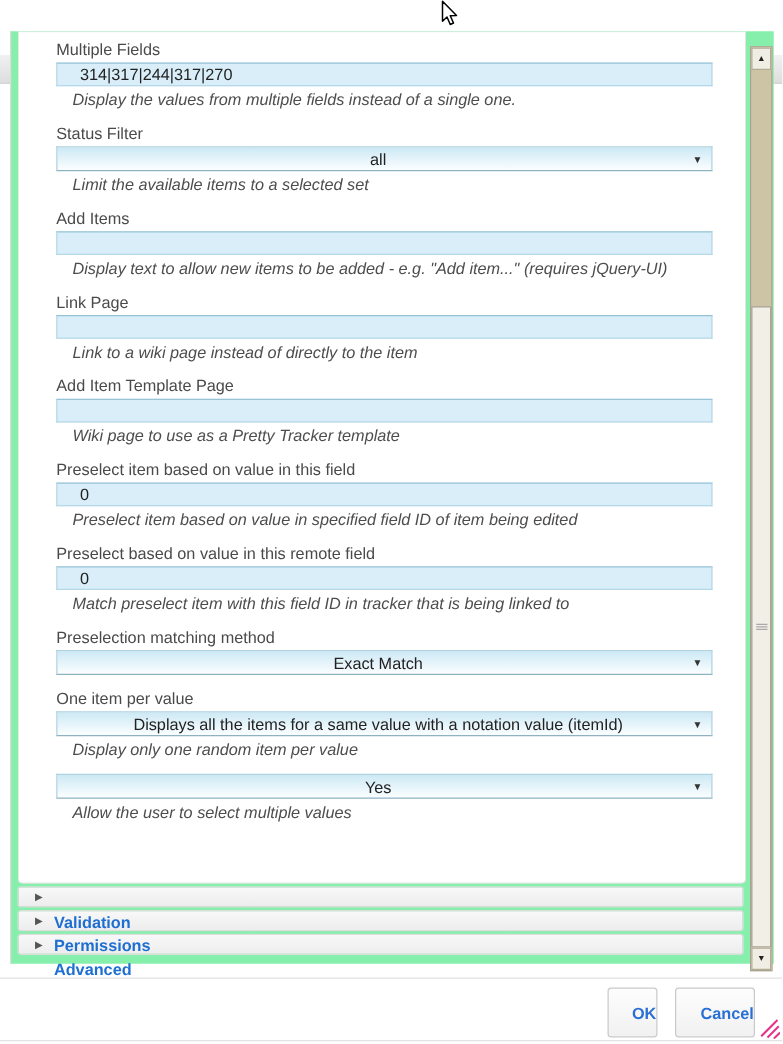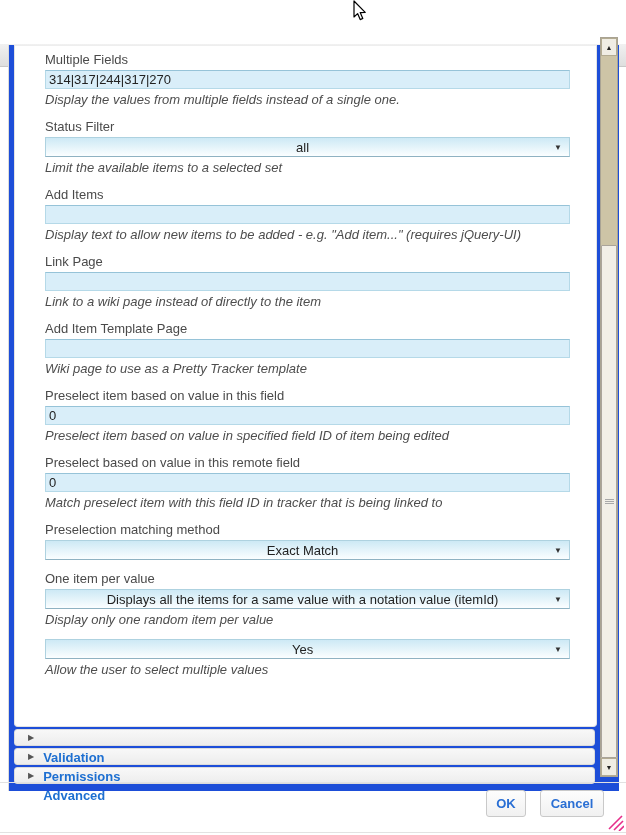--- a/index.html
+++ b/index.html
@@ -10,38 +10,38 @@
 
   
   .titlebar { position:absolute; left:0; top:8px; width:626px; height:23px;
     background:linear-gradient(#f1f1f1,#dedede); border-bottom:1px solid #c8c8c8;
     display:flex; align-items:center;margin-top:36px; }
   .title { font-size:13px; font-weight:bold; color:#3a3a3a; padding-left:12px; }
   .close { margin-left:auto; padding-right:10px; color:#1b74cf; font-size:13px;
     font-weight:bold; cursor:pointer; line-height:1; }
 
   
-  .scroll-area { position:absolute; left:8px; top:45px; width:611px; height:746px;
-    border-left:1px solid #dcdcdc; background:#1d4ed8; }
+  .scroll-area { position:absolute; left:8px; top:25px; width:611px; height:746px;
+    border-left:1px solid #dcdcdc; background:#86efac; }
 
   .panel { margin-left:5px; width:583px; height:682px; border:1px solid #e3e3e3;
     border-top-color:#eee; border-radius:0 0 4px 4px;
     padding:6px 26px 10px 30px; overflow:hidden; background:#fff; }
 
   .fgroup { margin-bottom:11px; }
   .flabel { font-size:13px; line-height:16px; color:#4a4a4a; margin-bottom:2px; }
   .ftext { display:block; width:525px; height:19px; background:#d9eef9;
     border:1px solid #b5d9e8; border-top-color:#96c3d8; font-size:13px; color:#222;
-    padding:0 3px; font-family:"Liberation Sans", sans-serif; border-radius:0; outline:none; }
+    padding:0 18px; font-family:"Liberation Sans", sans-serif; border-radius:0; outline:none; }
   .fselect { width:525px; height:20px; background:linear-gradient(#cde9f5,#fbfeff);
     border:1px solid #aed2e0; border-bottom-color:#8fb2c2; display:flex;
     align-items:center; font-size:13px; color:#222; padding:0 5px; cursor:default;text-align:center; }
   .fselect-text { flex:1; white-space:nowrap; overflow:hidden; }
   .fselect-arrow { font-size:8px; color:#333; margin-right:2px; }
-  .fhelp { margin-top:3px; font-size:13px; line-height:16px;
+  .fhelp { margin-top:3px; margin-left:13px; font-size:13px; line-height:16px;
     font-style:italic; color:#4d4d4d; }
 
   
   .acc { margin:2px 0 0 5px; width:581px; height:17px; border:1px solid #dcdcdc;
     border-radius:3px; background:linear-gradient(#f8f8f8,#ededed);
     display:flex; align-items:center; cursor:pointer; }
   .acc:first-of-type { margin-top:5px; }
   .acc-arrow { font-size:8px; color:#555; margin:0 9px 0 13px; }
   .acc-label { font-size:13px; font-weight:bold; color:#1d6fd1;margin-top:39px; }
 
@@ -55,23 +55,23 @@
   .sb-down { bottom:0; }
   .sb-thumb { position:absolute; left:0; top:207px; width:16px; height:513px;
     background:#f2efe7; border:1px solid #aaa49a; border-radius:1px;
     display:flex; align-items:center; justify-content:center; cursor:pointer; }
   .grip { width:9px; height:1px; background:#a9a9a9;
     box-shadow:0 -2px 0 #a9a9a9, 0 2px 0 #a9a9a9; }
 
   
   .footer-divider { position:absolute; left:0; top:782px; width:626px; height:1px; background:#e2e2e2; }
   .footer { position:absolute; left:0; top:790px; width:626px; height:28px; }
-  .btn { position:absolute; top:0; height:27px; border:1px solid #c9c9c9; border-radius:3px;
+  .btn { position:absolute; top:0; height:40px; border:1px solid #c9c9c9; border-radius:3px;
     background:linear-gradient(#fdfdfd,#f1f1f1); color:#2a6fd4; font-weight:bold;
-    font-size:13px; font-family:"Liberation Sans", sans-serif; cursor:pointer; }
+    font-size:13px; font-family:"Liberation Sans", sans-serif; cursor:pointer;text-align:right; }
   .btn-ok { right:100px; width:40px; }
   .btn-cancel { right:22px; width:64px; }
   .bottom-line { position:absolute; left:0; top:832px; width:626px; height:1px; background:#e2e2e2; }
 
   .resize-grip { position:absolute; left:606px; top:813px; }
   .cursor { position:absolute; left:352px; top:0px; }
 </style>
 </head>
 <body>
 

